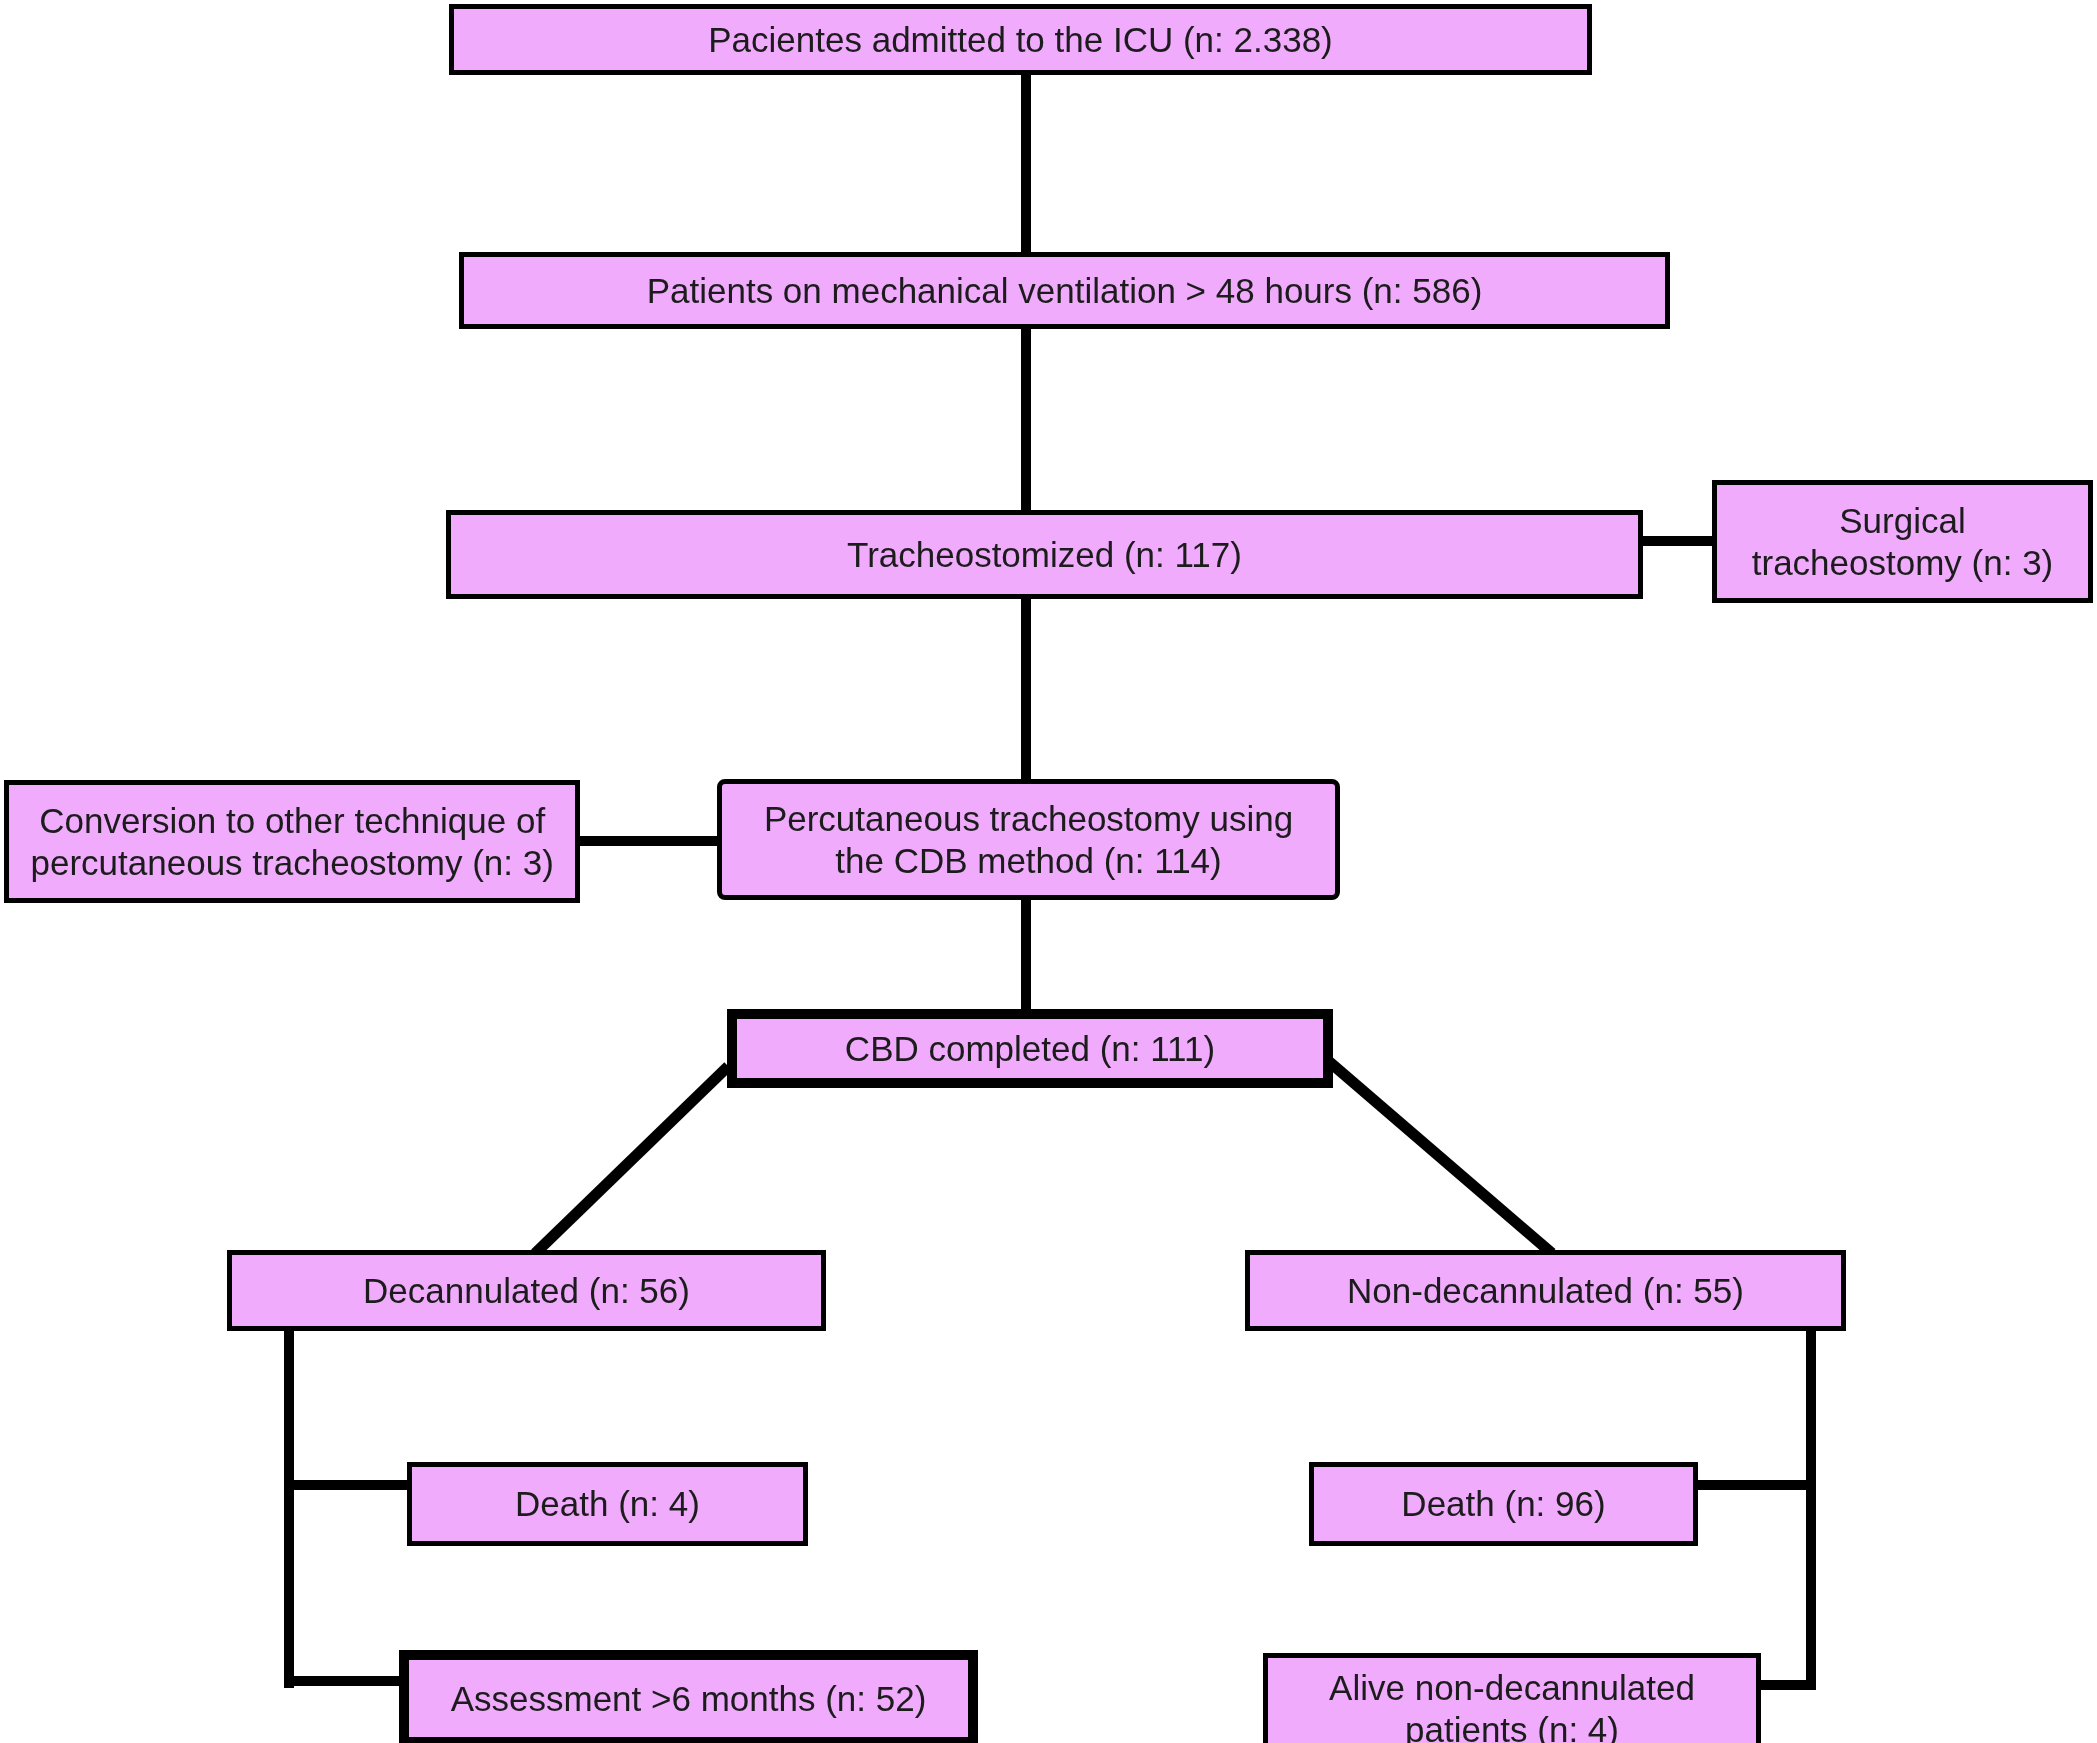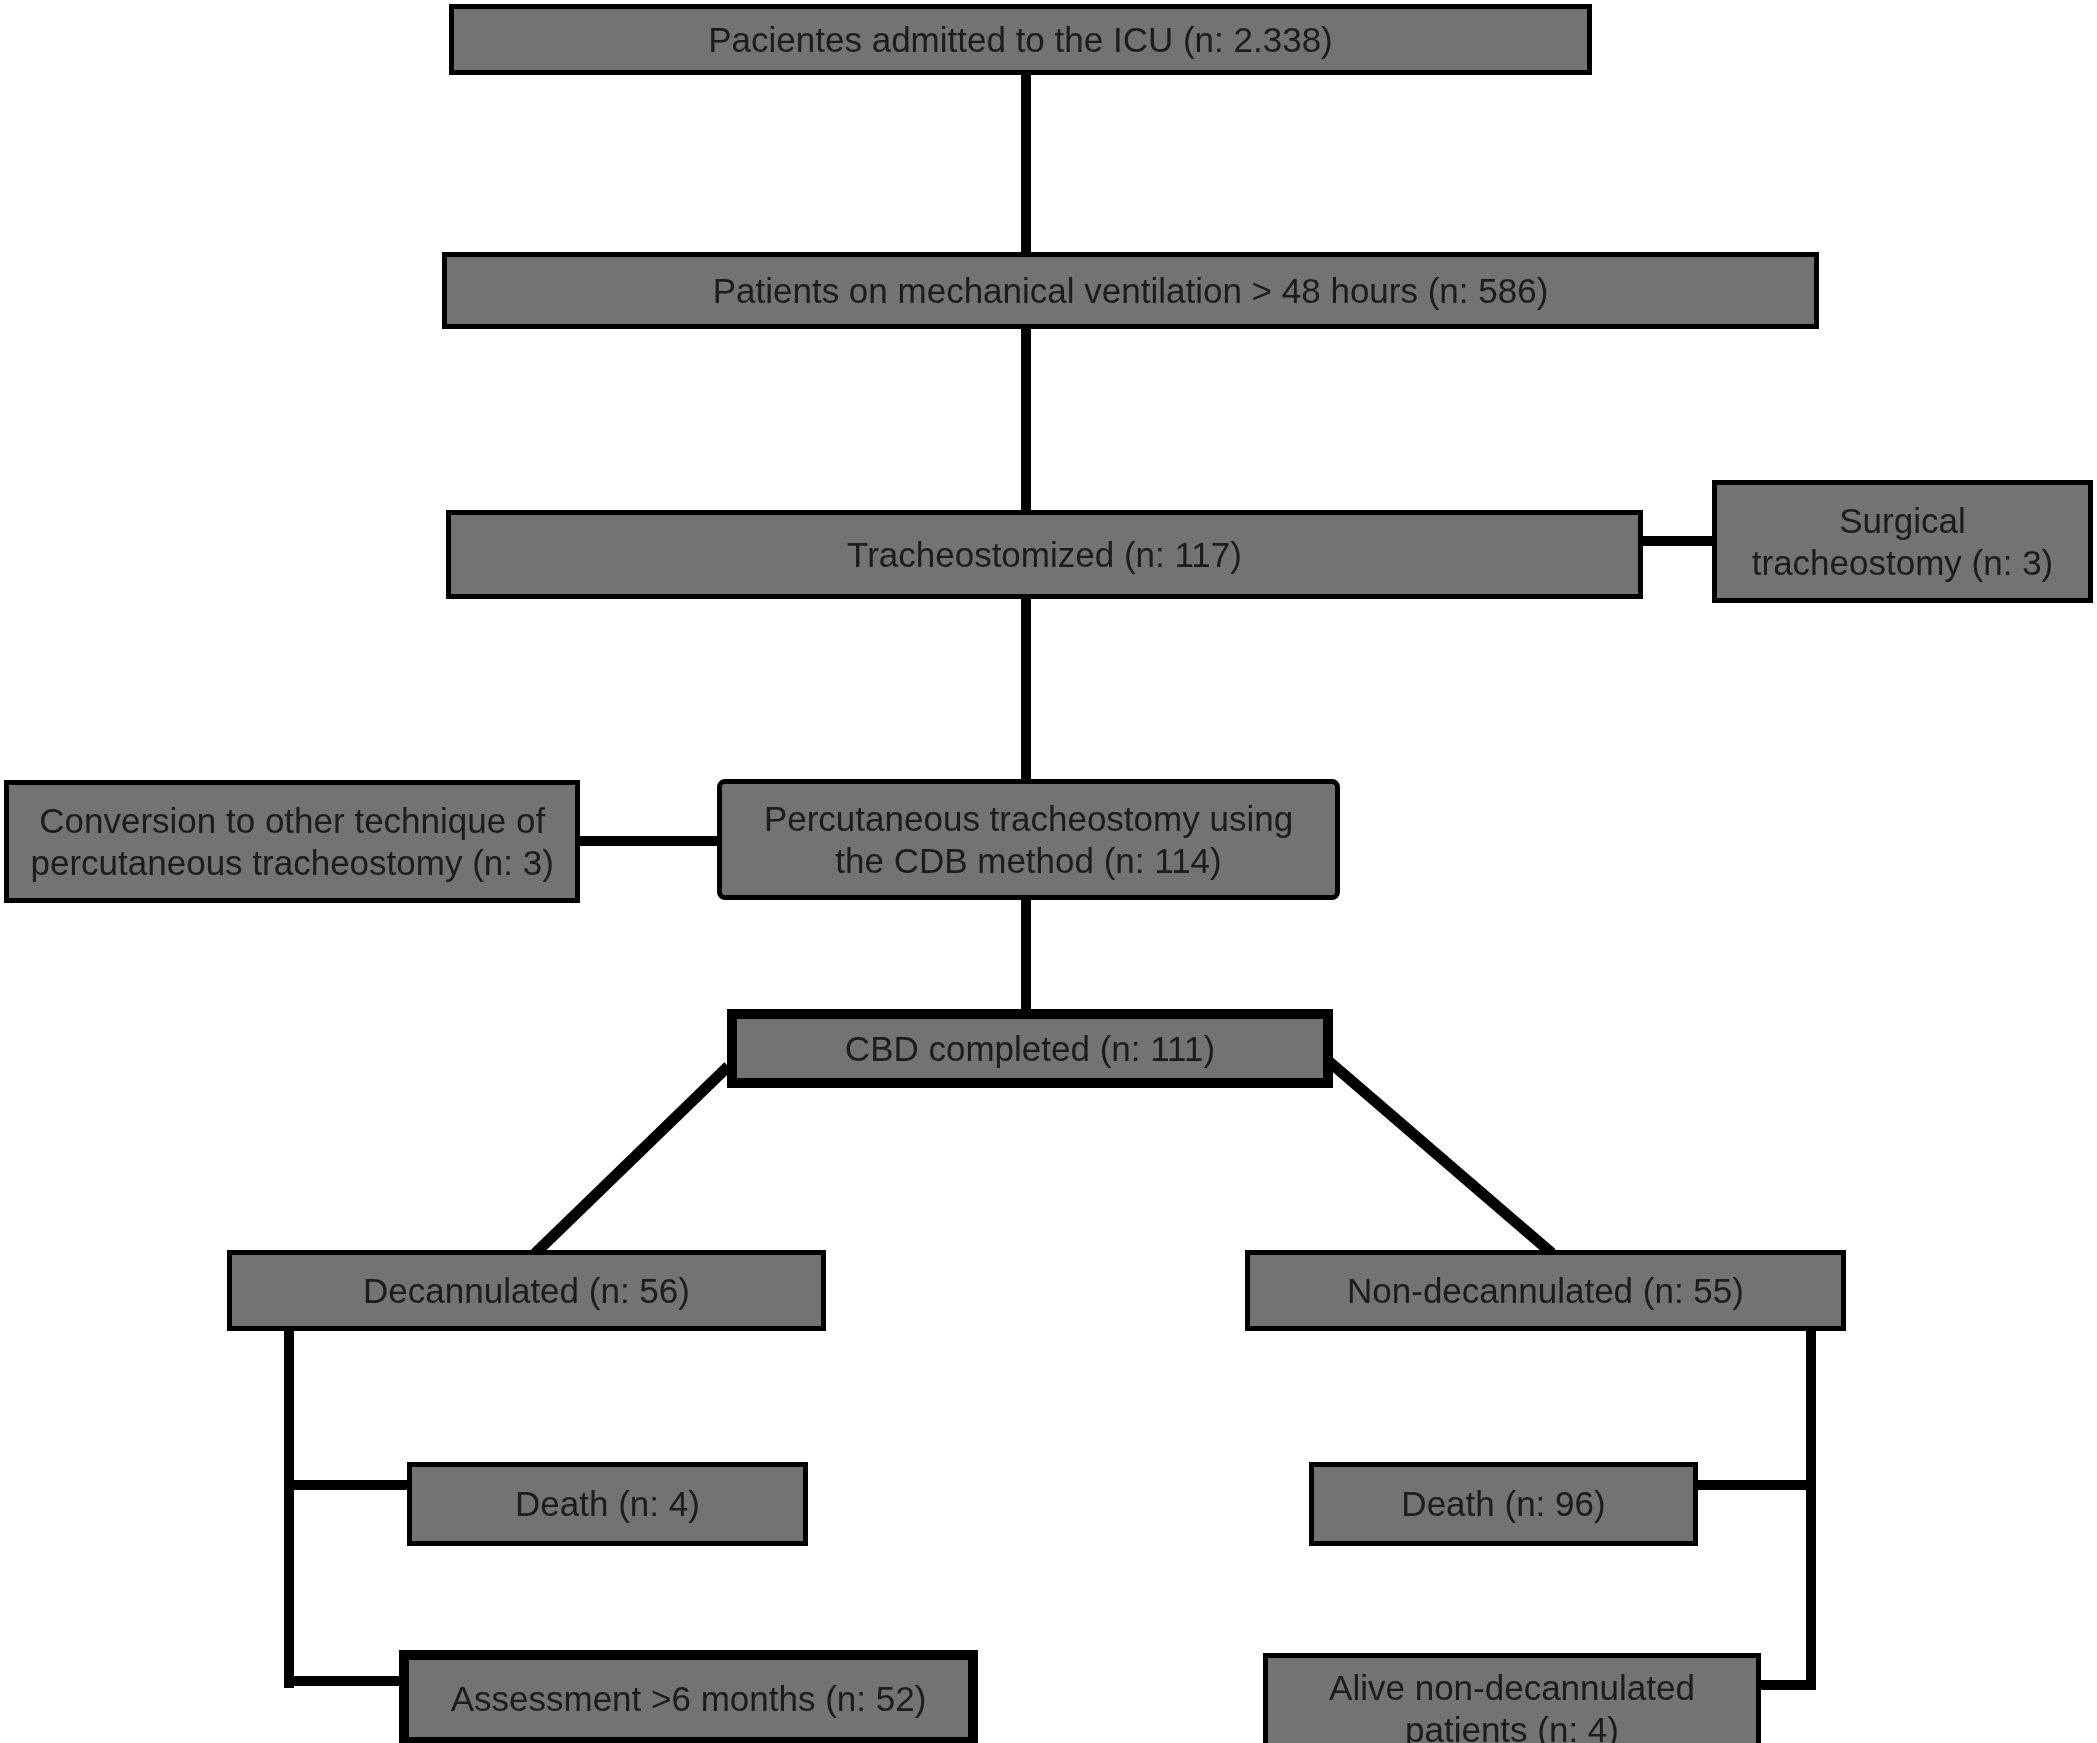--- a/index.html
+++ b/index.html
@@ -11,21 +11,21 @@
     position: relative;
     width: 2098px;
     height: 1744px;
     background: #ffffff;
     font-family: "Liberation Sans", "DejaVu Sans", sans-serif;
     overflow: hidden;
   }
   .box {
     position: absolute;
     box-sizing: border-box;
-    background: #737373;
+    background: #f0abfc;
     border: 5px solid #000000;
     display: flex;
     align-items: center;
     justify-content: center;
     z-index: 2;
   }
   .box.thick {
     border-width: 10px;
   }
   .lbl {
@@ -65,21 +65,21 @@
   <div class="ln" style="left:284px;  top:1676px; width:120px; height:10px;"></div>
 
   <div class="ln" style="left:1806px; top:1327px; width:10px; height:363px;"></div>
   <div class="ln" style="left:1693px; top:1480px; width:117px; height:10px;"></div>
   <div class="ln" style="left:1697px; top:1680px; width:118px; height:10px;"></div>
 
   <div class="box" style="left:449px; top:4.2px; width:1143px; height:71px;">
     <span class="lbl">Pacientes admitted to the ICU (n: 2.338)</span>
   </div>
 
-  <div class="box" style="left:442px; top:252px; width:1377px; height:77px;">
+  <div class="box" style="left:459px; top:252px; width:1211px; height:77px;">
     <span class="lbl">Patients on mechanical ventilation &gt; 48 hours (n: 586)</span>
   </div>
 
   <div class="box" style="left:446px; top:510px; width:1197px; height:89px;">
     <span class="lbl">Tracheostomized (n: 117)</span>
   </div>
 
   <div class="box" style="left:1712px; top:480px; width:381px; height:123px;">
     <span class="lbl">Surgical
 tracheostomy (n: 3)</span>

